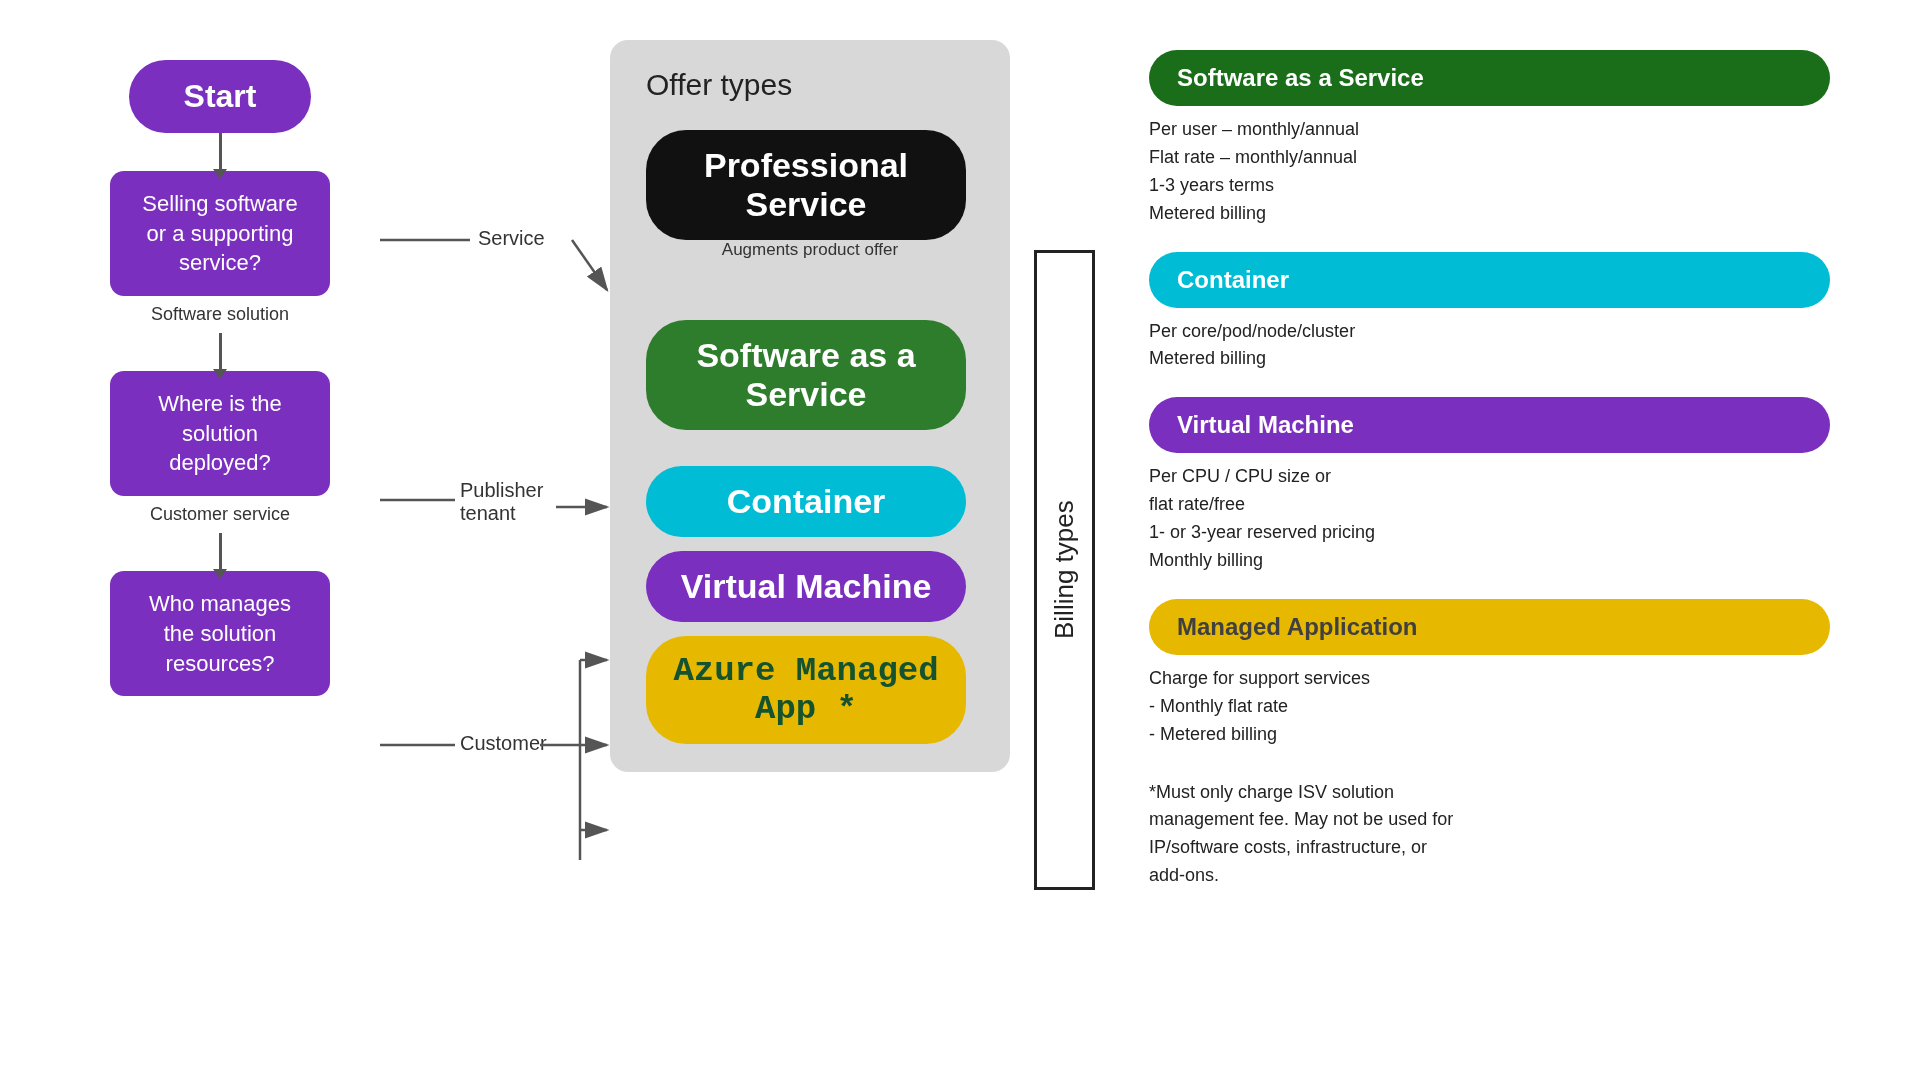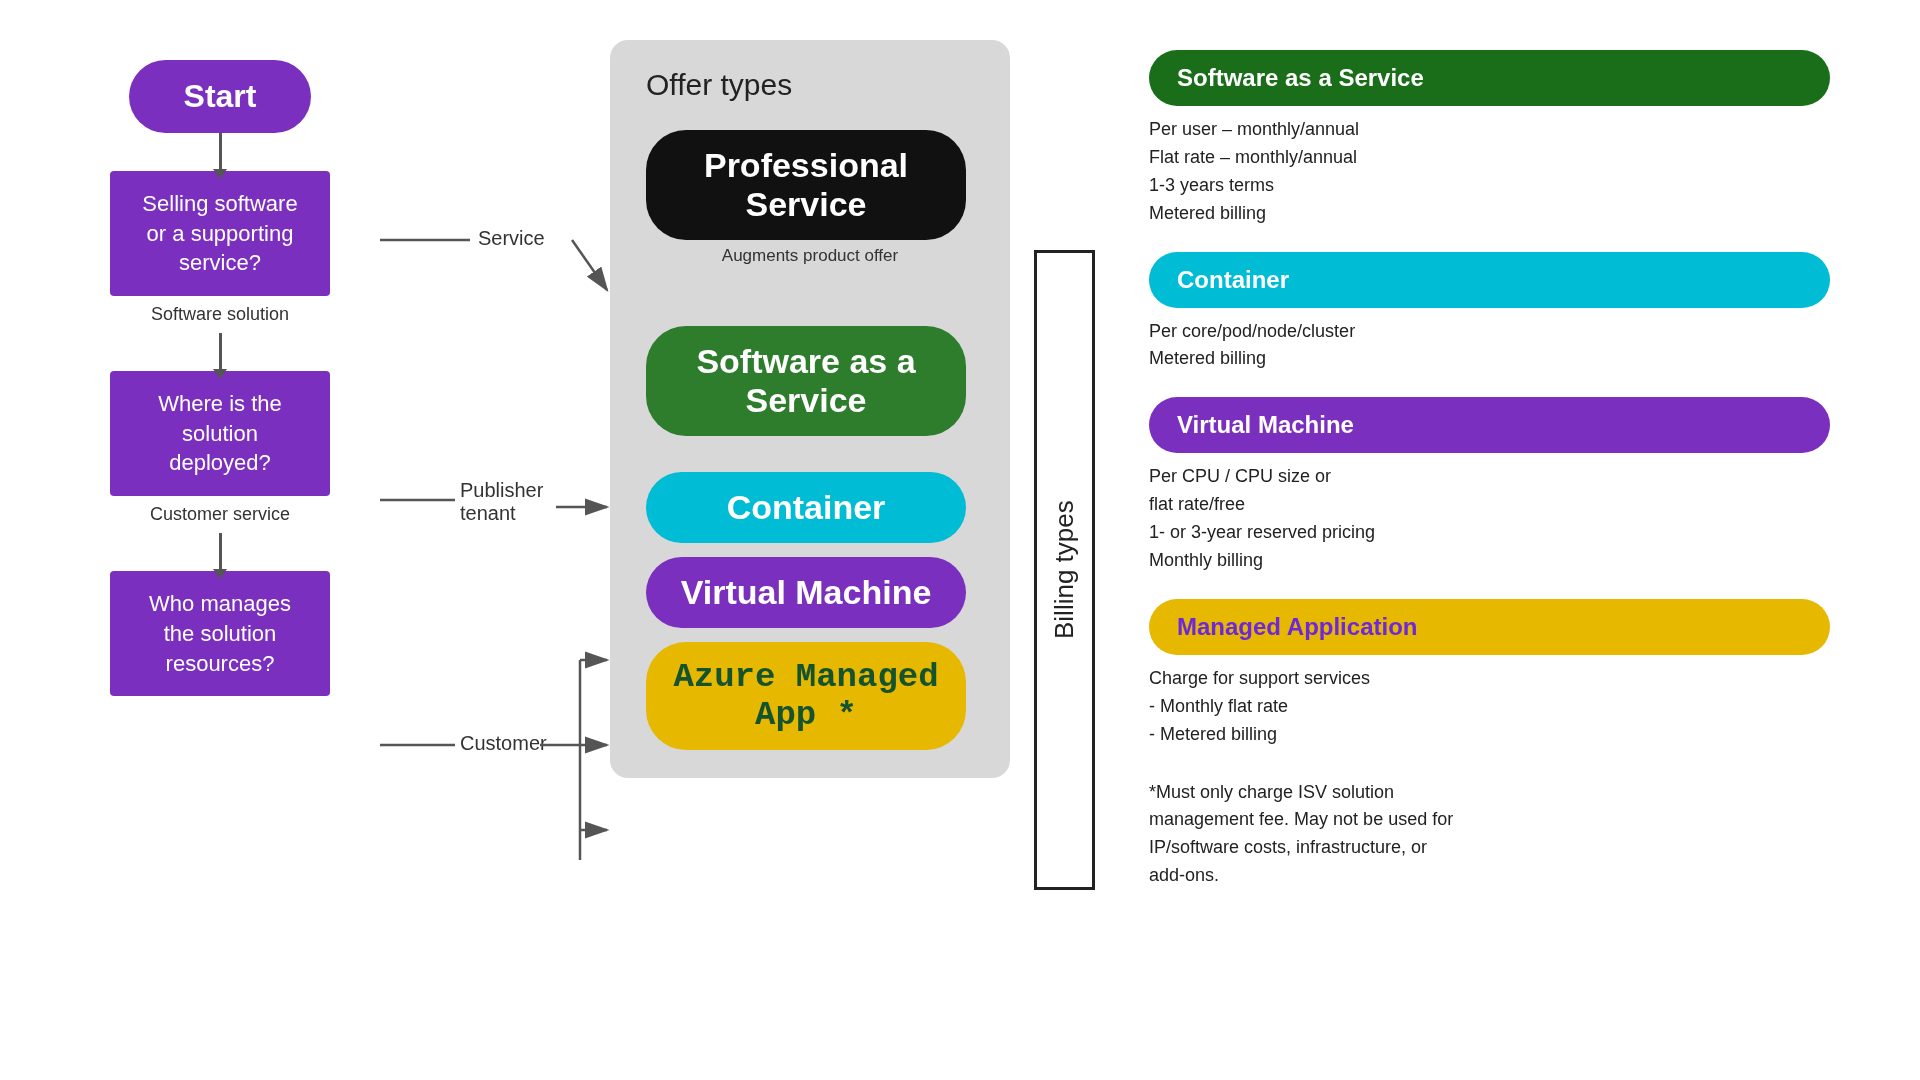--- a/index.html
+++ b/index.html
@@ -57,21 +57,21 @@
       border-left: 7px solid transparent;
       border-right: 7px solid transparent;
       border-top: 10px solid #555;
     }
 
     .fc-box {
       background: #7b2fbe;
       color: #fff;
       font-size: 22px;
       font-weight: 500;
-      border-radius: 4px;
+      border-radius: 14px;
       padding: 18px 22px;
       text-align: center;
       width: 220px;
       line-height: 1.35;
     }
 
     
     .offer-types-section {
       background: #d8d8d8;
       border-radius: 18px;
@@ -101,21 +101,20 @@
     }
     .offer-pill.black { background: #111; }
     .offer-pill.green { background: #2d7d2d; }
     .offer-pill.cyan  { background: #00bcd4; }
     .offer-pill.purple { background: #7b2fbe; }
     .offer-pill.yellow { background: #e6b800; color: #14532d; font-family: Liberation Mono, monospace; }
 
     .offer-subtitle {
       font-size: 17px;
       color: #333;
-      margin-top: 6px;
       margin-bottom: 24px;
       text-align: center;
     }
 
     .offer-gap { height: 36px; }
     .offer-gap-sm { height: 14px; }
 
     
     .billing-bar {
       writing-mode: vertical-rl;
@@ -149,21 +148,21 @@
       font-size: 24px;
       font-weight: 600;
       border-radius: 40px;
       padding: 14px 28px;
       display: inline-block;
       margin-bottom: 10px;
     }
     .billing-pill.dark-green { background: #1a6e1a; }
     .billing-pill.cyan { background: #00bcd4; }
     .billing-pill.purple { background: #7b2fbe; }
-    .billing-pill.yellow { background: #e6b800; color: #6d28d9; }
+    .billing-pill.yellow { background: #e6b800; color: #404040; }
 
     .billing-desc {
       font-size: 18px;
       color: #222;
       line-height: 1.55;
       margin-bottom: 24px;
     }
 
     .billing-note {
       font-size: 18px;

